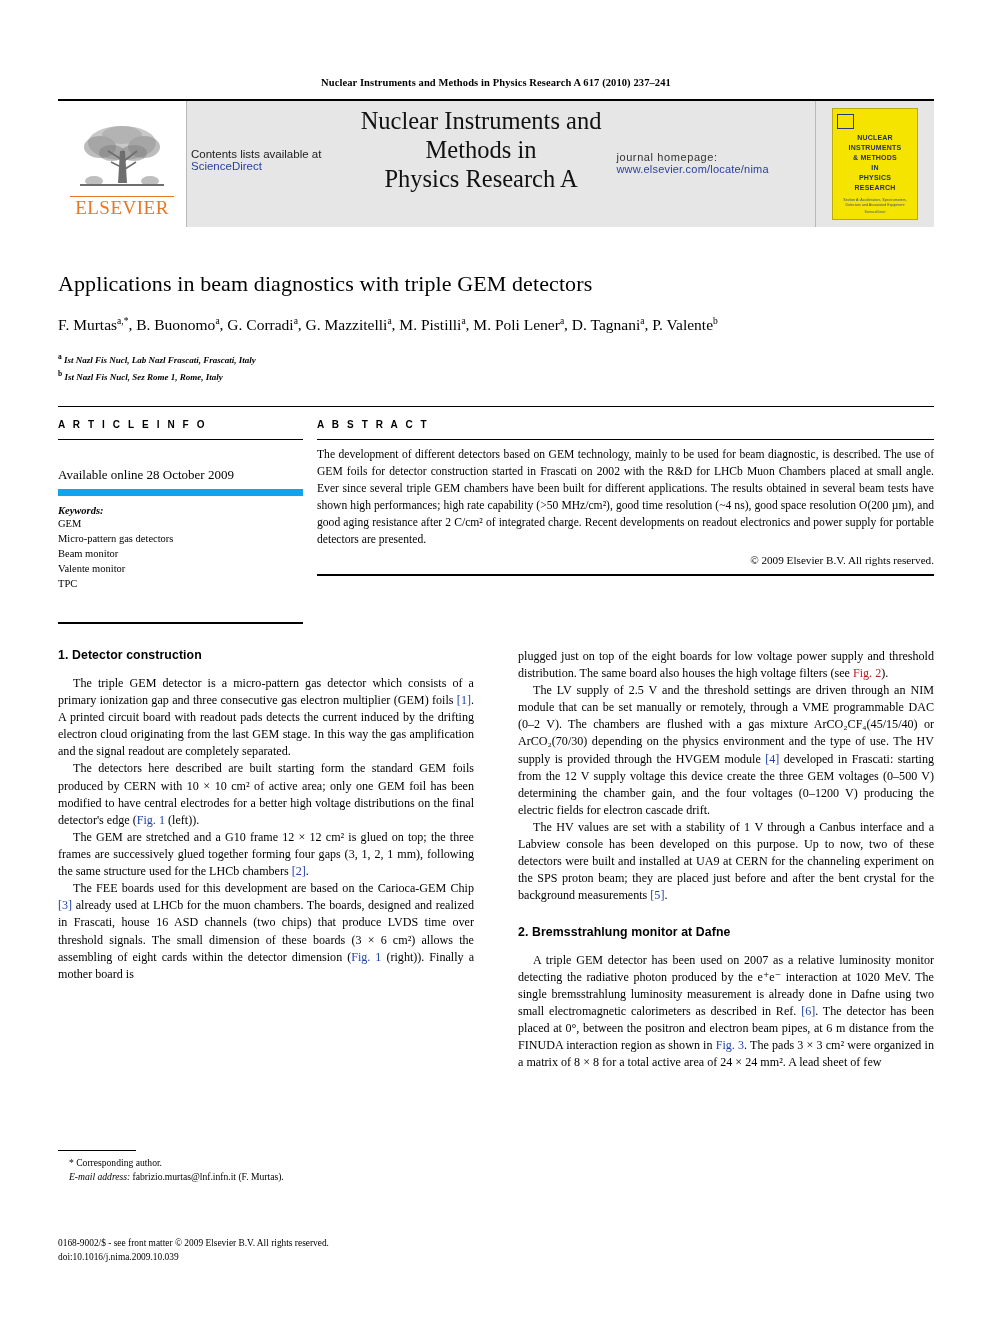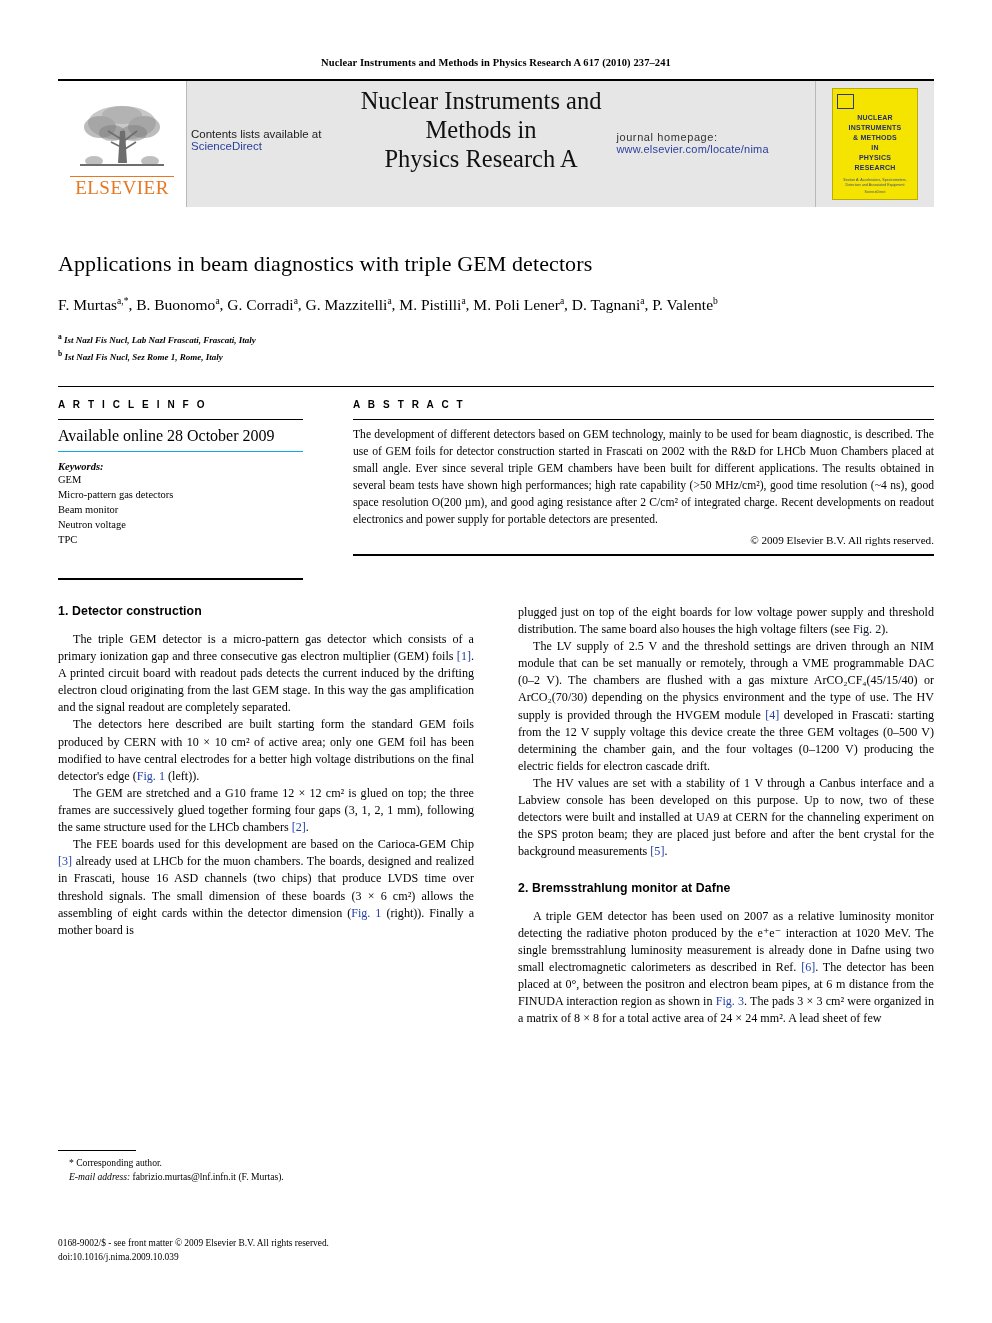--- a/index.html
+++ b/index.html
@@ -15,21 +15,21 @@
   }
 
   .page { position: relative; width: 992px; height: 1323px; padding: 0; }
 
   
   .runhead {
     text-align: center;
     font-size: 10.5px;
     font-weight: bold;
     letter-spacing: .1px;
-    padding-top: 57px;
+    padding-top: 77px;
   }
 
   
   .masthead-wrap {
     margin: 11px 58px 0 58px;
     border-top: 2.5px solid #000;
     display: flex;
     align-items: stretch;
     height: 128px;
   }
@@ -168,37 +168,38 @@
     margin: 0;
   }
   .affil sup { font-style: normal; }
 
   
   .info-abstract {
     margin: 22px 58px 0 58px;
     border-top: 1px solid #000;
     padding-top: 12px;
     display: flex;
-    gap: 50px;
+    gap: 14px;
   }
   .col-info { width: 245px; flex: 0 0 245px; }
   .col-abs  { flex: 1 1 auto; }
   .sec-label {
     font-family: "Liberation Sans", sans-serif;
     font-size: 10px;
     font-weight: bold;
     letter-spacing: 2.6px;
     margin-bottom: 9px;
   }
   .rule { border-top: 1px solid #000; }
   .avail {
-    font-size: 16px;
+    font-size: 13px;
     padding: 7px 0 6px 0;
-    border-bottom: 1px solid #0ea5e9;
+    border-bottom: 7px solid #0ea5e9;
     margin-bottom: 9px;
+    margin-top: 20px;
   }
   .kw-head { font-size: 10.5px; font-style: italic; font-weight: bold; margin-bottom: 1px; }
   .kw { font-size: 10.5px; line-height: 1.42; }
   .abs-body {
     font-size: 11.6px;
     line-height: 1.46;
     text-align: justify;
     margin: 0;
     padding-top: 7px;
     border-top: 1px solid #000;
@@ -353,21 +354,21 @@
 
   <div class="info-abstract">
     <div class="col-info">
       <div class="sec-label">A R T I C L E   I N F O</div>
       <div class="rule"></div>
       <div class="avail">Available online 28 October 2009</div>
       <div class="kw-head">Keywords:</div>
       <div class="kw">GEM</div>
       <div class="kw">Micro-pattern gas detectors</div>
       <div class="kw">Beam monitor</div>
-      <div class="kw">Neutron voltage</div>
+      <div class="kw">Valente monitor</div>
       <div class="kw">TPC</div>
       <div class="info-bottom-rule"></div>
     </div>
 
     <div class="col-abs">
       <div class="sec-label">A B S T R A C T</div>
       <p class="abs-body">The development of different detectors based on GEM technology, mainly to be used for beam diagnostic, is described. The use of GEM foils for detector construction started in Frascati on 2002 with the R&amp;D for LHCb Muon Chambers placed at small angle. Ever since several triple GEM chambers have been built for different applications. The results obtained in several beam tests have shown high performances; high rate capability (&gt;50 MHz/cm²), good time resolution (~4 ns), good space resolution O(200 µm), and good aging resistance after 2 C/cm² of integrated charge. Recent developments on readout electronics and power supply for portable detectors are presented.</p>
       <div class="copyline">© 2009 Elsevier B.V. All rights reserved.</div>
       <div class="abs-bottom-rule"></div>
     </div>
@@ -377,21 +378,21 @@
 
     <div class="bcol">
       <h2 class="sec">1.  Detector construction</h2>
       <p class="body">The triple GEM detector is a micro-pattern gas detector which consists of a primary ionization gap and three consecutive gas electron multiplier (GEM) foils <span class="ref" style="color:#1f3fa8">[1]</span>. A printed circuit board with readout pads detects the current induced by the drifting electron cloud originating from the last GEM stage. In this way the gas amplification and the signal readout are completely separated.</p>
       <p class="body">The detectors here described are built starting form the standard GEM foils produced by CERN with 10 × 10 cm² of active area; only one GEM foil has been modified to have central electrodes for a better high voltage distributions on the final detector's edge (<span class="ref" style="color:#1f3fa8">Fig. 1</span> (left)).</p>
       <p class="body">The GEM are stretched and a G10 frame 12 × 12 cm² is glued on top; the three frames are successively glued together forming four gaps (3, 1, 2, 1 mm), following the same structure used for the LHCb chambers <span class="ref" style="color:#1f3fa8">[2]</span>.</p>
       <p class="body">The FEE boards used for this development are based on the Carioca-GEM Chip <span class="ref" style="color:#1f3fa8">[3]</span> already used at LHCb for the muon chambers. The boards, designed and realized in Frascati, house 16 ASD channels (two chips) that produce LVDS time over threshold signals. The small dimension of these boards (3 × 6 cm²) allows the assembling of eight cards within the detector dimension (<span class="ref" style="color:#1f3fa8">Fig. 1</span> (right)). Finally a mother board is</p>
     </div>
 
     <div class="bcol">
-      <p class="body noindent">plugged just on top of the eight boards for low voltage power supply and threshold distribution. The same board also houses the high voltage filters (see <span class="ref" style="color:#0f172a">Fig. 2</span>).</p>
+      <p class="body noindent">plugged just on top of the eight boards for low voltage power supply and threshold distribution. The same board also houses the high voltage filters (see <span class="ref" style="color:#b91c1c">Fig. 2</span>).</p>
       <p class="body">The LV supply of 2.5 V and the threshold settings are driven through an NIM module that can be set manually or remotely, through a VME programmable DAC (0–2 V). The chambers are flushed with a gas mixture ArCO₂CF₄(45/15/40) or ArCO₂(70/30) depending on the physics environment and the type of use. The HV supply is provided through the HVGEM module <span class="ref" style="color:#1f3fa8">[4]</span> developed in Frascati: starting from the 12 V supply voltage this device create the three GEM voltages (0–500 V) determining the chamber gain, and the four voltages (0–1200 V) producing the electric fields for electron cascade drift.</p>
       <p class="body">The HV values are set with a stability of 1 V through a Canbus interface and a Labview console has been developed on this purpose. Up to now, two of these detectors were built and installed at UA9 at CERN for the channeling experiment on the SPS proton beam; they are placed just before and after the bent crystal for the background measurements <span class="ref" style="color:#1f3fa8">[5]</span>.</p>
       <h2 class="sec second">2.  Bremsstrahlung monitor at Dafne</h2>
       <p class="body">A triple GEM detector has been used on 2007 as a relative luminosity monitor detecting the radiative photon produced by the e⁺e⁻ interaction at 1020 MeV. The single bremsstrahlung luminosity measurement is already done in Dafne using two small electromagnetic calorimeters as described in Ref. <span class="ref" style="color:#1f3fa8">[6]</span>. The detector has been placed at 0°, between the positron and electron beam pipes, at 6 m distance from the FINUDA interaction region as shown in <span class="ref" style="color:#1f3fa8">Fig. 3</span>. The pads 3 × 3 cm² were organized in a matrix of 8 × 8 for a total active area of 24 × 24 mm². A lead sheet of few</p>
     </div>
   </div>
 
   <div class="footnote-area">
     <div class="fn-rule"></div>
     <div class="fn">

